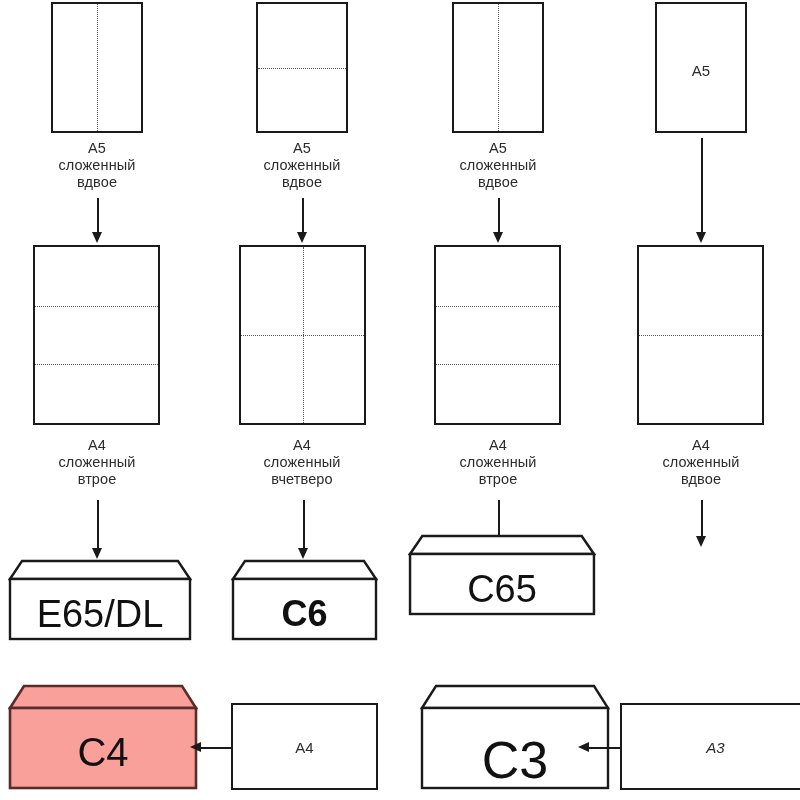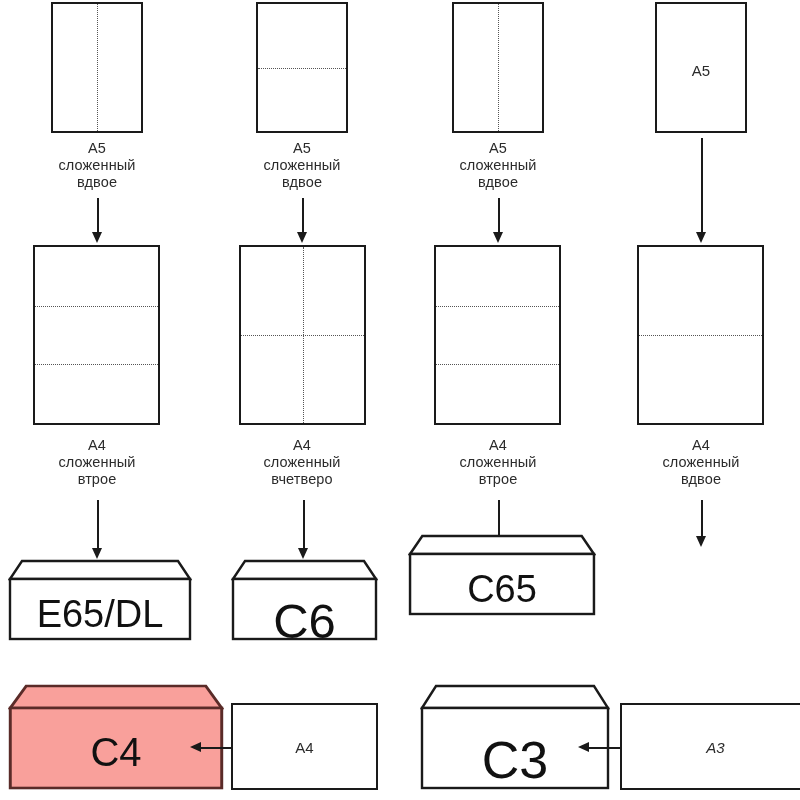--- a/index.html
+++ b/index.html
@@ -207,33 +207,33 @@
       <rect x="2" y="22" width="180" height="60" fill="#ffffff" stroke="#1a1a1a" stroke-width="2.4"></rect>
     </svg>
     <div class="env-text" style="top:36px; font-size:38px;">E65/DL</div>
   </div>
 
   <div class="envelope" style="left:231px; top:557px; width:147px; height:84px;">
     <svg viewBox="0 0 147 84" preserveAspectRatio="none">
       <polygon points="2,22 14,4 133,4 145,22" fill="#ffffff" stroke="#1a1a1a" stroke-width="2.4"></polygon>
       <rect x="2" y="22" width="143" height="60" fill="#ffffff" stroke="#1a1a1a" stroke-width="2.4"></rect>
     </svg>
-    <div class="env-text" style="top:36px; font-size:49px;">C6</div>
+    <div class="env-text" style="top:36px; font-size:36px;font-weight:bold;">C6</div>
   </div>
 
   <div class="envelope" style="left:408px; top:532px; width:188px; height:84px;">
     <svg viewBox="0 0 184 84" preserveAspectRatio="none">
       <polygon points="2,22 14,4 170,4 182,22" fill="#ffffff" stroke="#1a1a1a" stroke-width="2.4"></polygon>
       <rect x="2" y="22" width="180" height="60" fill="#ffffff" stroke="#1a1a1a" stroke-width="2.4"></rect>
     </svg>
     <div class="env-text" style="top:36px; font-size:38px;">C65</div>
   </div>
 
 
-  <div class="envelope" style="left:8px; top:682px; width:216px; height:108px;">
+  <div class="envelope" style="left:8px; top:682px; width:190px; height:108px;">
     <svg viewBox="0 0 190 108" preserveAspectRatio="none">
       <polygon points="2,26 16,4 174,4 188,26" fill="#F9A09B" stroke="#5a2b28" stroke-width="2.6"></polygon>
       <rect x="2" y="26" width="186" height="80" fill="#F9A09B" stroke="#5a2b28" stroke-width="2.6"></rect>
     </svg>
     <div class="env-text" style="top:48px; font-size:40px;">C4</div>
   </div>
 
   <div class="arrow-left" style="left:190px; top:747px; width:42px;">
     <div class="shaft" style="left:10px; width:32px;"></div>
     <div class="head"></div>

